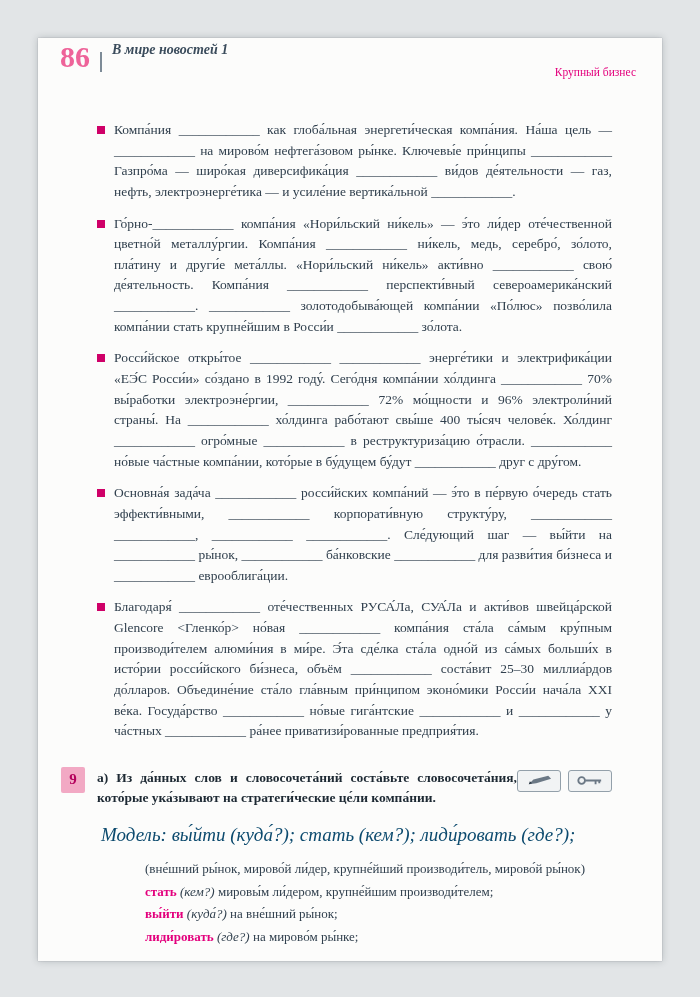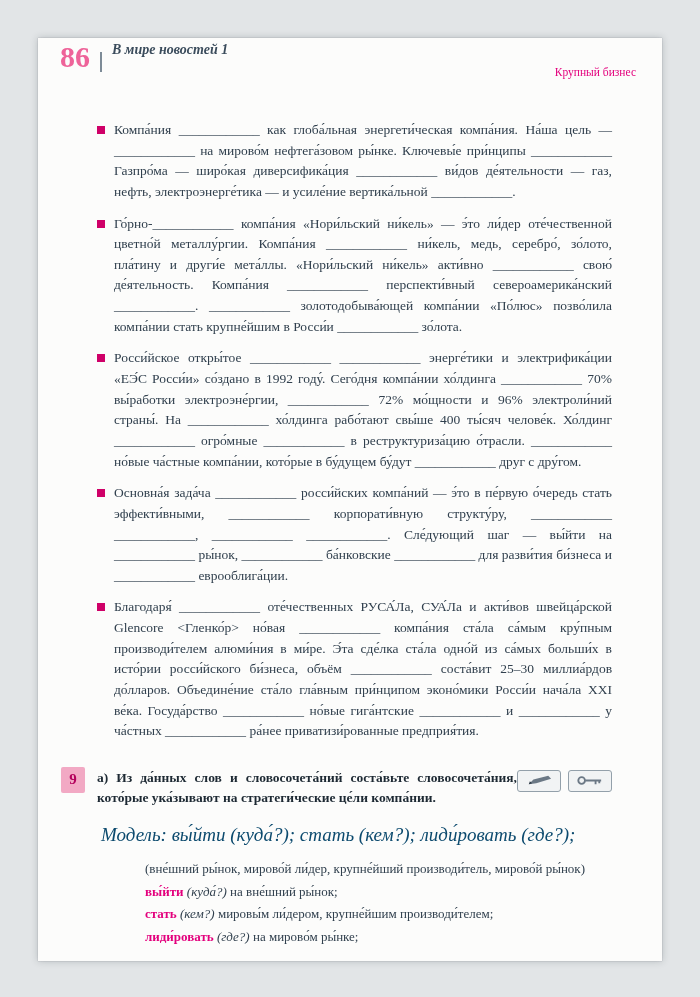--- a/index.html
+++ b/index.html
@@ -146,28 +146,28 @@
     </div>
 
     <p class="model-line">
       <span class="model-label">Модель:</span>
       <span>вы́йти (куда́?); стать (кем?); лиди́ровать (где?);</span>
     </p>
 
     <div class="answers">
       <p class="row">(вне́шний ры́нок, мирово́й ли́дер, крупне́йший производи́тель, мирово́й ры́нок)</p>
       <p class="row">
+        <span class="verb">стать</span>
+        <span class="q">(кем?)</span>
+        <span>мировы́м ли́дером, крупне́йшим производи́телем;</span>
+      </p>
+      <p class="row">
         <span class="verb">вы́йти</span>
         <span class="q">(куда́?)</span>
         <span>на вне́шний ры́нок;</span>
-      </p>
-      <p class="row">
-        <span class="verb">стать</span>
-        <span class="q">(кем?)</span>
-        <span>мировы́м ли́дером, крупне́йшим производи́телем;</span>
       </p>
       <p class="row">
         <span class="verb">лиди́ровать</span>
         <span class="q">(где?)</span>
         <span>на мирово́м ры́нке;</span>
       </p>
     </div>
   </div>
 
 </div>

